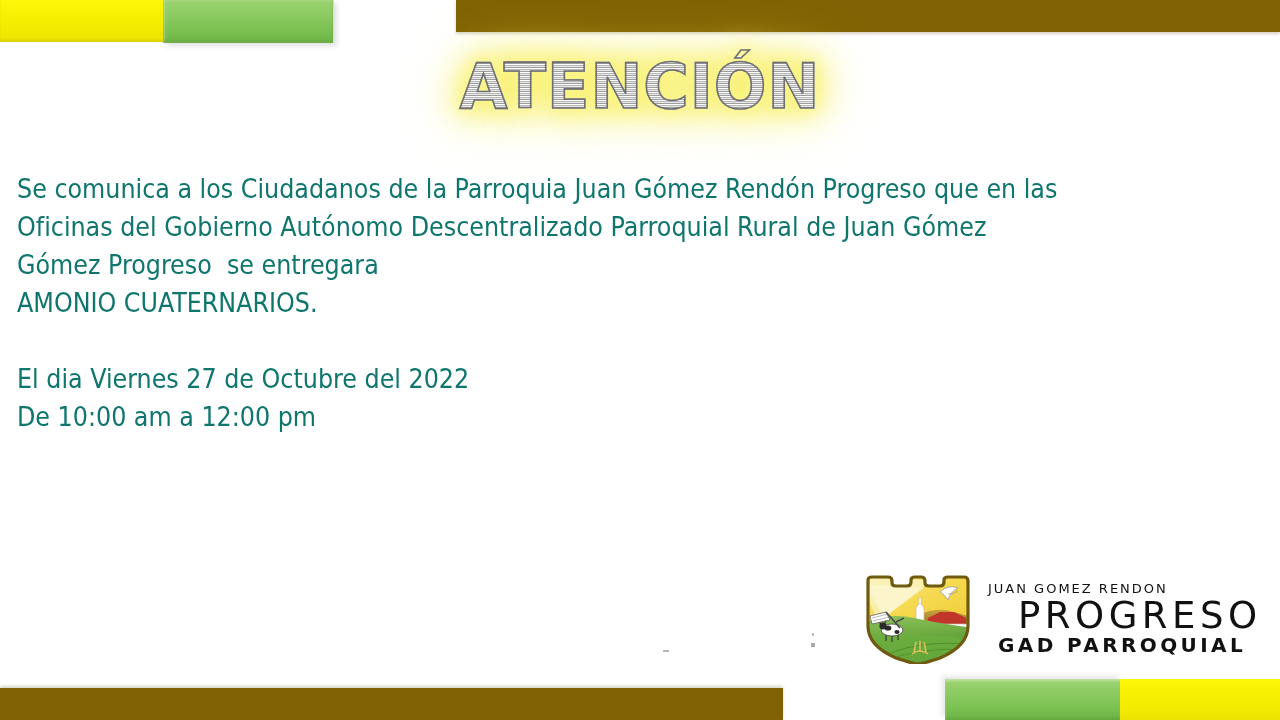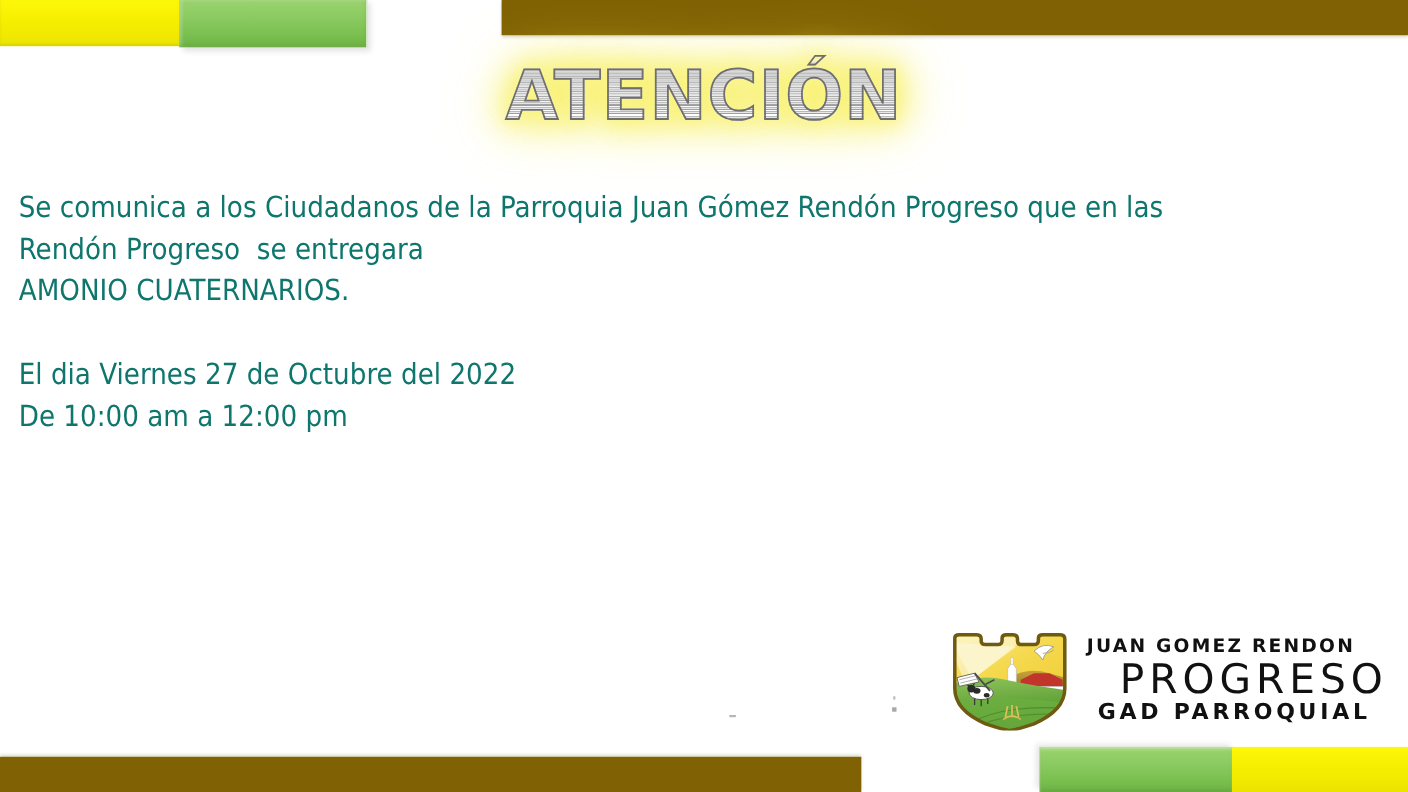--- a/index.html
+++ b/index.html
@@ -189,22 +189,22 @@
   }
   .logo-text {
     display: flex;
     flex-direction: column;
     justify-content: center;
     font-family: "DejaVu Sans", "Liberation Sans", sans-serif;
     color: #111111;
     line-height: 1;
   }
   .logo-line-top {
-    font-size: 17px;
-    font-weight: 700;
+    font-size: 13px;
+    font-weight: 400;
     letter-spacing: 2.0px;
     margin-bottom: 2px;
   }
   .logo-line-main {
     font-size: 37px;
     font-weight: 400;
     letter-spacing: 4.5px;
     margin-bottom: 1px;
     margin-left: 30px;
   }
@@ -226,21 +226,22 @@
   <div class="bar bar-brown-bl"></div>
   <div class="bar bar-green-br"></div>
   <div class="bar bar-yellow-br"></div>
 
   <div class="heading-wrap">
     <span class="heading">ATENCIÓN</span>
   </div>
 
   <div class="body-copy">
     <p class="para-justified">Se comunica a los Ciudadanos de la Parroquia Juan Gómez Rendón Progreso que en las</p>
-    <p class="para-block">Rendón Progreso  se entregara</p>
+    <p class="para-justified">Oficinas del Gobierno Autónomo Descentralizado Parroquial Rural de Juan Gómez</p>
+    <p class="para-block">Gómez Progreso  se entregara</p>
     <p class="para-block">AMONIO CUATERNARIOS.</p>
 
     <div class="spacer-line"></div>
 
     <p class="para-block">El dia Viernes 27 de Octubre del 2022</p>
     <p class="para-block">De 10:00 am a 12:00 pm</p>
 
     <div class="spacer-line-sm"></div>
 
   </div>

